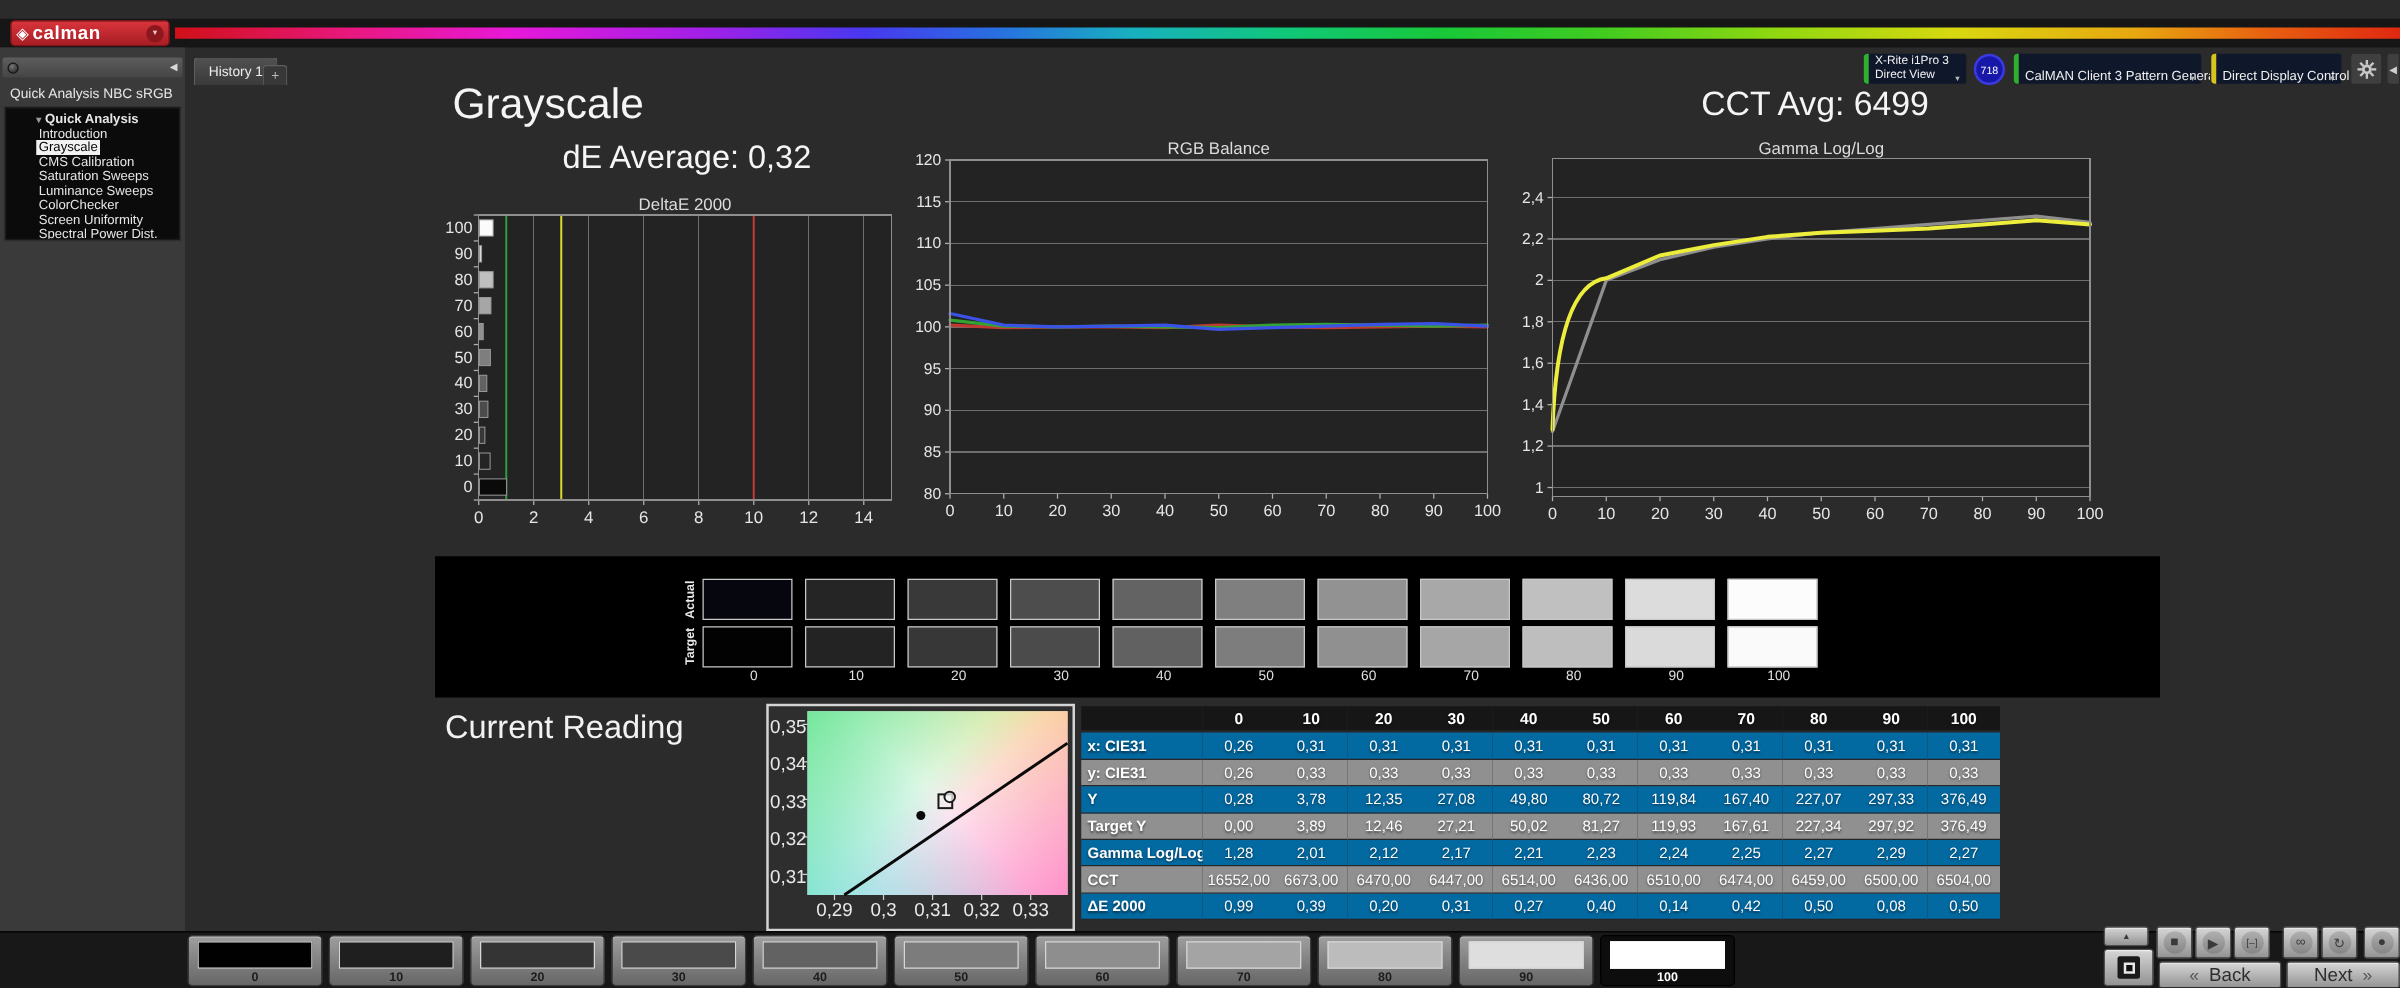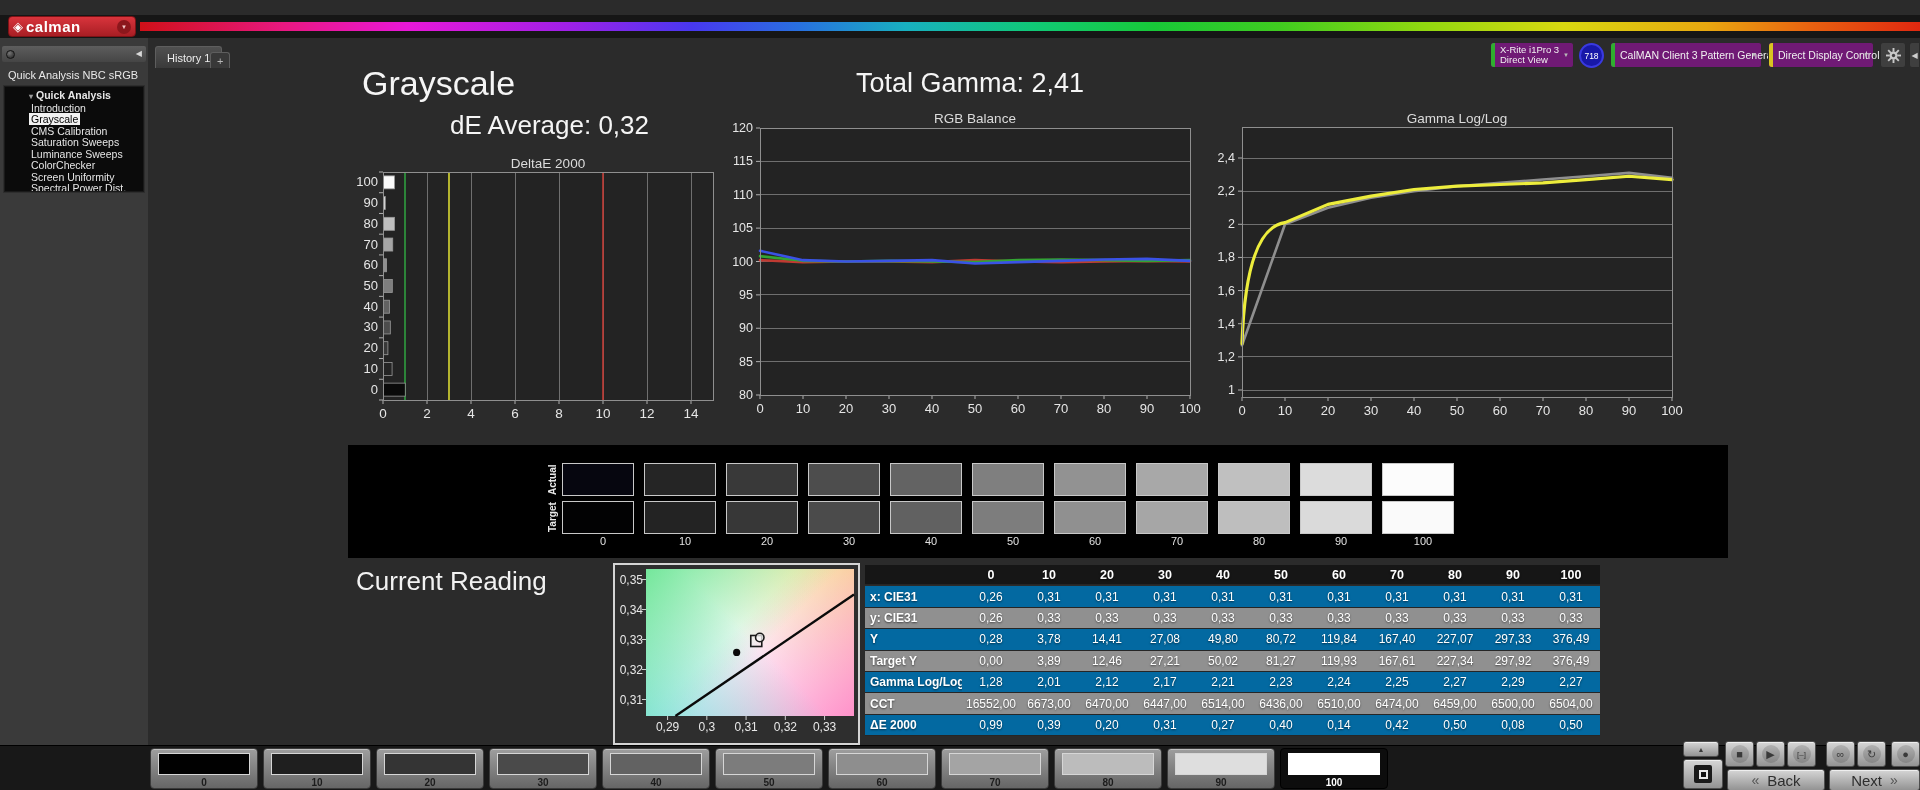--- a/index.html
+++ b/index.html
@@ -36,21 +36,21 @@
   .titem{padding-left:24px;line-height:11.5px;white-space:nowrap;}
   .titem span{padding:0 2px;}
   .titem.sel span{background:#f2f2f2;color:#000;}
 
   
   .tab{position:absolute;top:8px;height:22px;background:linear-gradient(#505050,#3a3a3a);border:1px solid #5e5e5e;border-bottom:none;border-radius:3px 3px 0 0;color:#ececec;font-size:11px;display:flex;align-items:center;padding:0 11px;}
   .tab.add{top:14px;height:16px;padding:0 6px;background:#383838;color:#b8b8b8;font-size:11px;}
   .tabzone{position:absolute;left:148px;top:38px;right:0;height:30px;}
 
   
-  .tbtn{position:absolute;top:42px;height:26px;background:#701a75;border:1px solid #2a2a2a;border-radius:3px;color:#f0f0f0;display:flex;align-items:center;}
+  .tbtn{position:absolute;top:42px;height:26px;background:#0f172a;border:1px solid #2a2a2a;border-radius:3px;color:#f0f0f0;display:flex;align-items:flex-end;}
   .tbtn .accent{position:absolute;left:0;top:0;bottom:0;width:4px;border-radius:3px 0 0 3px;}
   .tbtn .tcaret{position:absolute;right:4px;color:#b8b8b8;font-size:6px;}
   .meter-lines{padding:2px 14px 2px 9px;font-size:9.5px;line-height:10.5px;white-space:nowrap;}
   .one-line{padding:0 16px 0 9px;font-size:10.5px;white-space:nowrap;}
   .badge{position:absolute;left:1579px;top:43px;width:25px;height:25px;border-radius:50%;background:#1818a8;border:2px solid #3a3ae0;color:#fff;font-size:8.5px;display:flex;align-items:center;justify-content:center;}
   .sqbtn{position:absolute;top:42px;height:26px;background:#3f3f3f;border:1px solid #2a2a2a;border-radius:3px;display:flex;align-items:center;justify-content:center;color:#cfcfcf;}
 
   
   .h-big{position:absolute;color:#f5f5f5;white-space:nowrap;}
   #h-title{left:362px;top:64px;font-size:34px;}
@@ -76,21 +76,21 @@
 
   
   .ciewrap{position:absolute;left:613px;top:563px;width:247px;height:182px;border:2px solid #d4d4d4;background:#2e2e2e;}
   .cieplot{position:absolute;left:31px;top:4px;width:208px;height:147px;
     background:
       linear-gradient(135deg,rgba(110,230,150,.95) 0%,rgba(255,255,255,0) 55%),
       linear-gradient(45deg,rgba(130,225,225,.9) 0%,rgba(255,255,255,0) 52%),
       linear-gradient(315deg,rgba(255,140,200,.95) 0%,rgba(255,255,255,0) 58%),
       linear-gradient(225deg,rgba(248,228,140,.9) 0%,rgba(255,255,255,0) 50%),
       #fdfdfd;}
-  .cielab{position:absolute;color:#e8e8e8;font-size:12px;}
+  .cielab{position:absolute;color:#e8e8e8;font-size:15px;}
   .cielab.yl{width:27px;text-align:right;}
   .cielab.xl{width:36px;text-align:center;top:155px;}
 
   
   .cmtable{position:absolute;left:865px;top:565px;width:735px;display:grid;grid-template-columns:97px repeat(11,58px);grid-auto-rows:21.4px;}
   .cmtable .c{display:flex;align-items:center;justify-content:center;font-size:12px;color:#fff;text-shadow:0 1px 2px rgba(0,0,0,.55);border-bottom:1px solid #262626;white-space:nowrap;}
   .cmtable .hd{height:20px;background:#161616;font-weight:bold;font-size:12.5px;}
   .cmtable .rl{justify-content:flex-start;padding-left:5px;font-weight:bold;font-size:12px;}
   .cmtable .dark{background:#0369a1;}
   .cmtable .light{background:#909090;}
@@ -188,21 +188,21 @@
             <rect x="12" y="7" width="4" height="2" transform="rotate(45 8 8)"></rect>
         </g>
         <circle cx="8" cy="8" r="1.8" fill="#3f3f3f"></circle>
       </g>
     </svg>
   </div>
   <div class="sqbtn" style="left:1909px;width:11px;border-radius:3px 0 0 3px;font-size:8px;">◀</div>
 
   <div class="h-big" id="h-title">Grayscale</div>
   <div class="h-big" id="h-deavg">dE Average: 0,32</div>
-  <div class="h-big" id="h-gamma">Total Gamma: 2,41</div>
+  <div class="h-big" id="h-cct">CCT Avg: 6499</div>
 
   <svg id="svg-deltae" style="left:348px;top:152px;" width="380" height="278">
     <text x="200" y="16" text-anchor="middle" font-size="13.5" fill="#dcdcdc">DeltaE 2000</text>
   <rect x="35" y="20" width="330" height="228" fill="#232323"></rect>
       <line x1="79" y1="20" x2="79" y2="248" stroke="#6f6f6f" stroke-width="1" shape-rendering="crispEdges"></line>
       <line x1="123" y1="20" x2="123" y2="248" stroke="#6f6f6f" stroke-width="1" shape-rendering="crispEdges"></line>
       <line x1="167" y1="20" x2="167" y2="248" stroke="#6f6f6f" stroke-width="1" shape-rendering="crispEdges"></line>
       <line x1="211" y1="20" x2="211" y2="248" stroke="#6f6f6f" stroke-width="1" shape-rendering="crispEdges"></line>
       <line x1="255" y1="20" x2="255" y2="248" stroke="#6f6f6f" stroke-width="1" shape-rendering="crispEdges"></line>
       <line x1="299" y1="20" x2="299" y2="248" stroke="#6f6f6f" stroke-width="1" shape-rendering="crispEdges"></line>
@@ -482,21 +482,21 @@
       <div class="c light">0,33</div>
       <div class="c light">0,33</div>
       <div class="c light">0,33</div>
       <div class="c light">0,33</div>
       <div class="c light">0,33</div>
       <div class="c light">0,33</div>
       <div class="c light">0,33</div>
       <div class="c rl dark">Y</div>
       <div class="c dark">0,28</div>
       <div class="c dark">3,78</div>
-      <div class="c dark">14,41</div>
+      <div class="c dark">12,35</div>
       <div class="c dark">27,08</div>
       <div class="c dark">49,80</div>
       <div class="c dark">80,72</div>
       <div class="c dark">119,84</div>
       <div class="c dark">167,40</div>
       <div class="c dark">227,07</div>
       <div class="c dark">297,33</div>
       <div class="c dark">376,49</div>
       <div class="c rl light">Target Y</div>
       <div class="c light">0,00</div>

